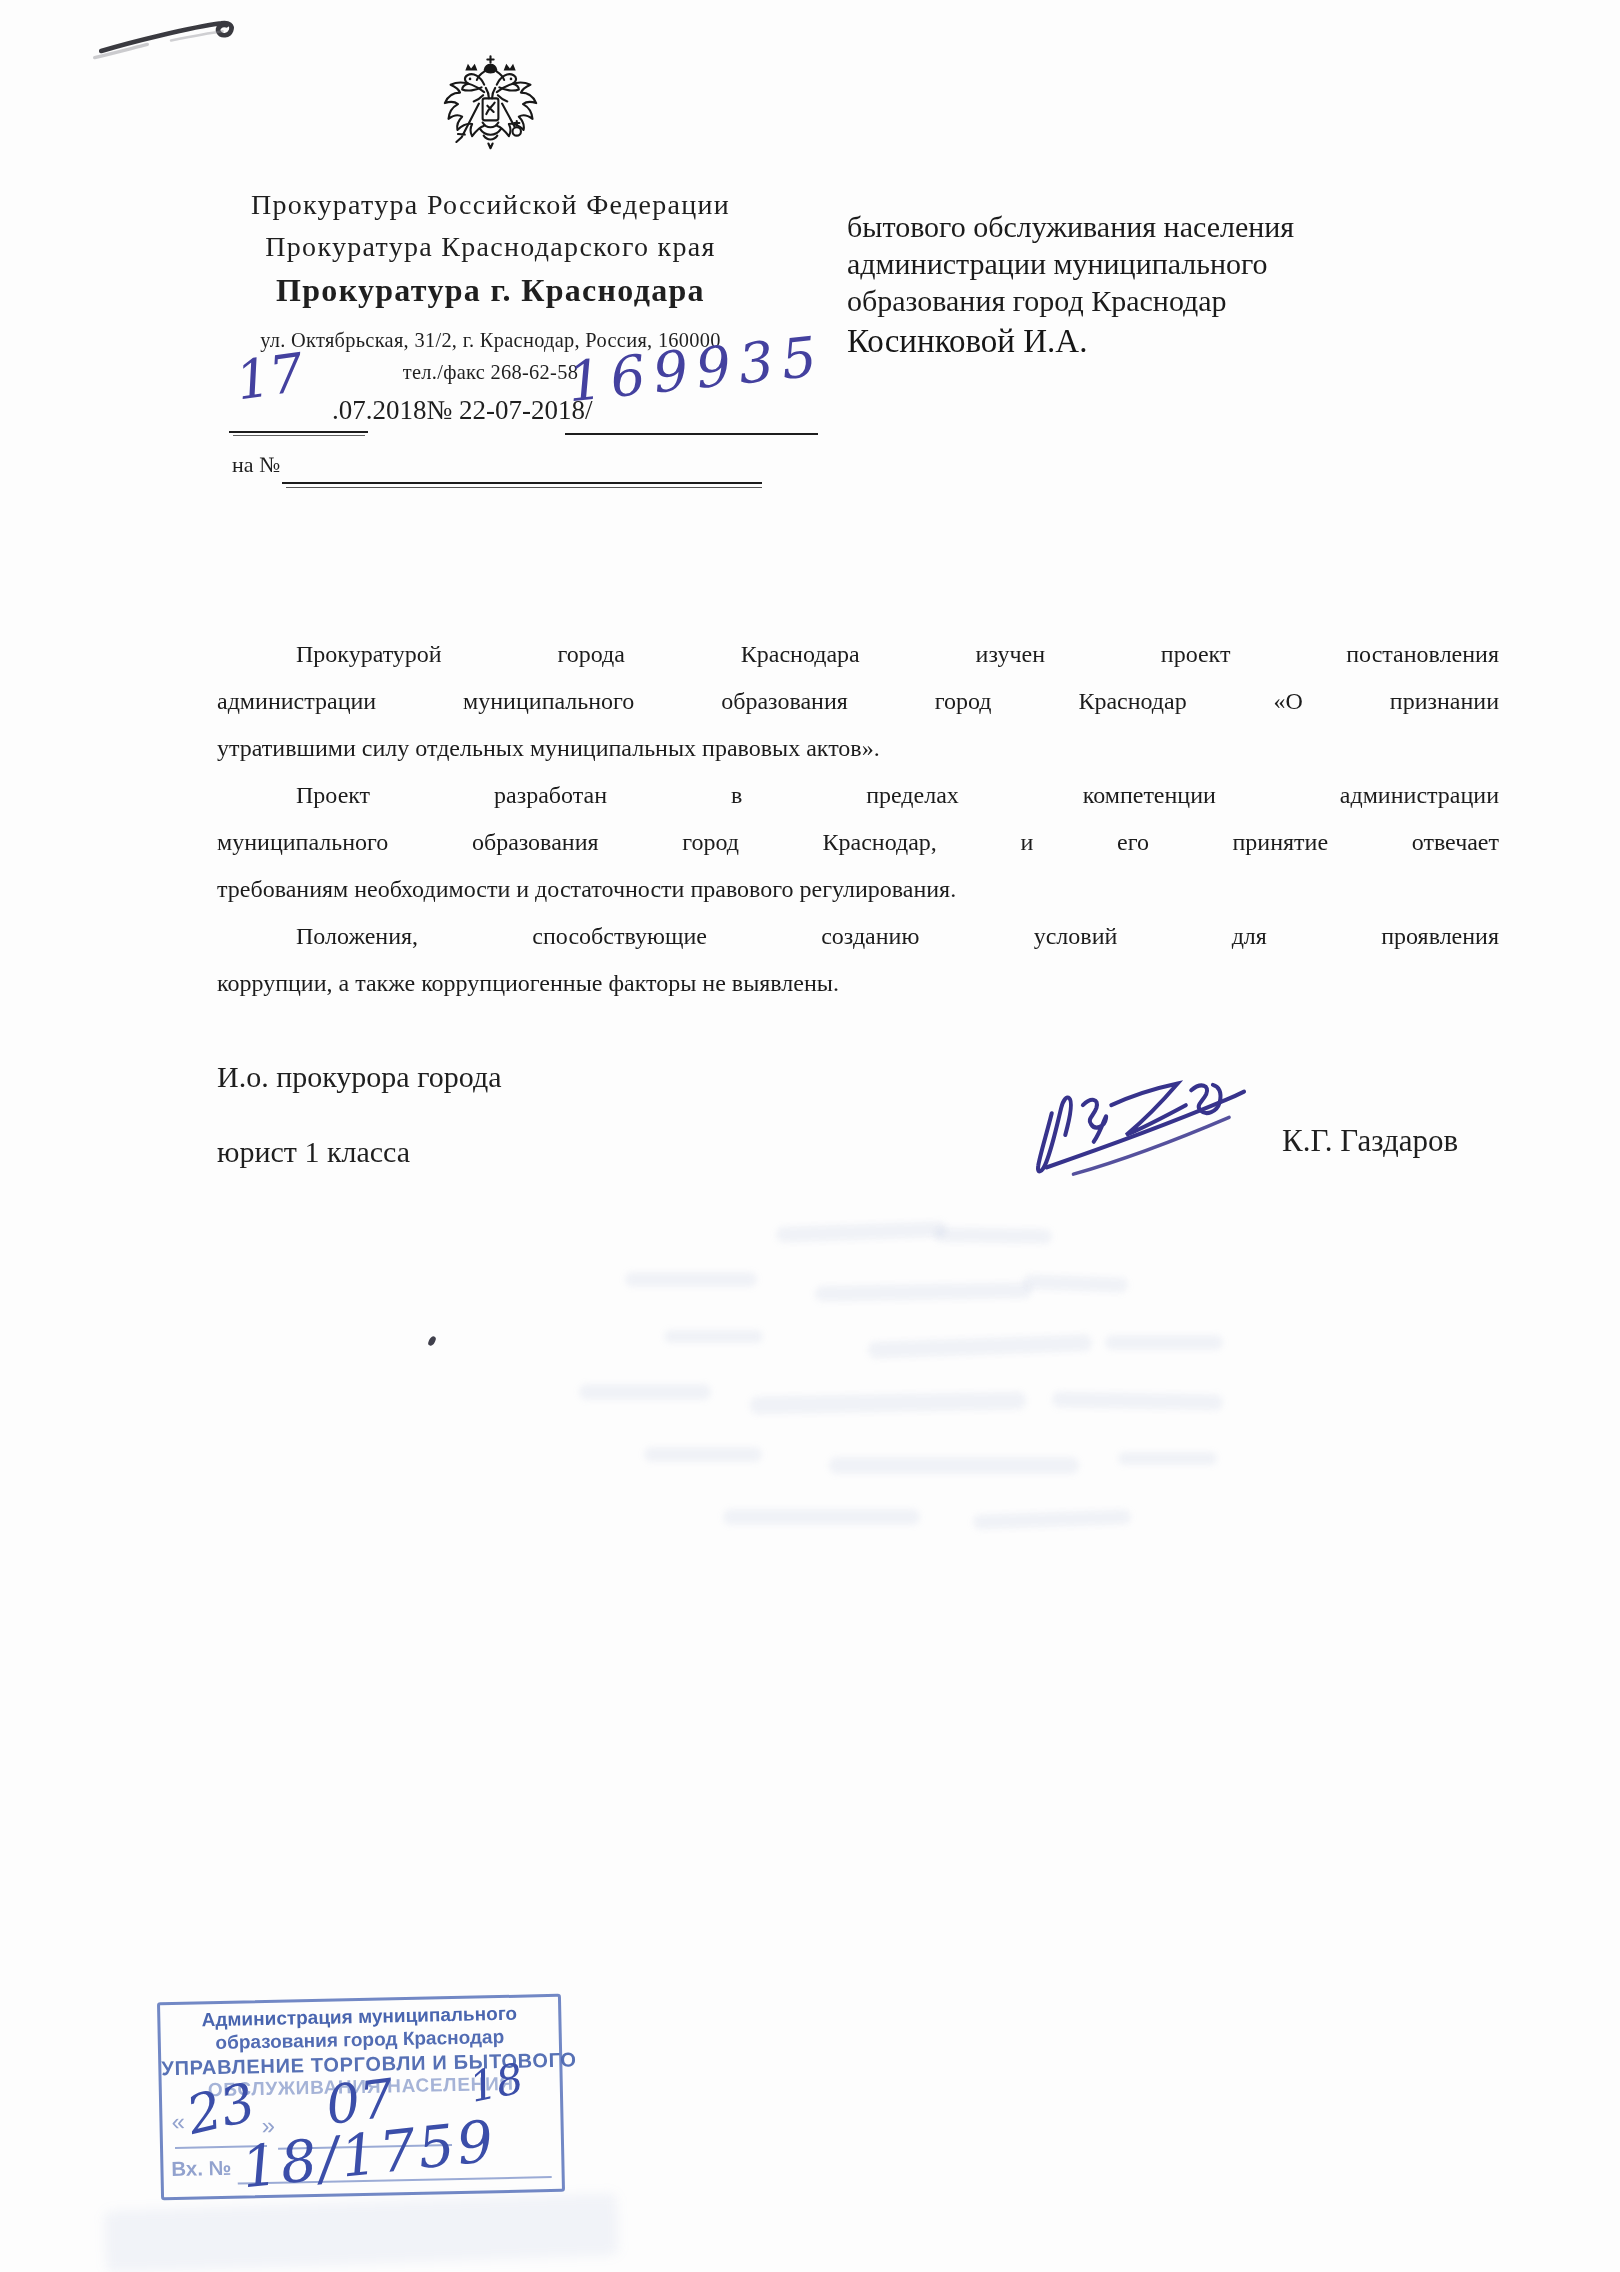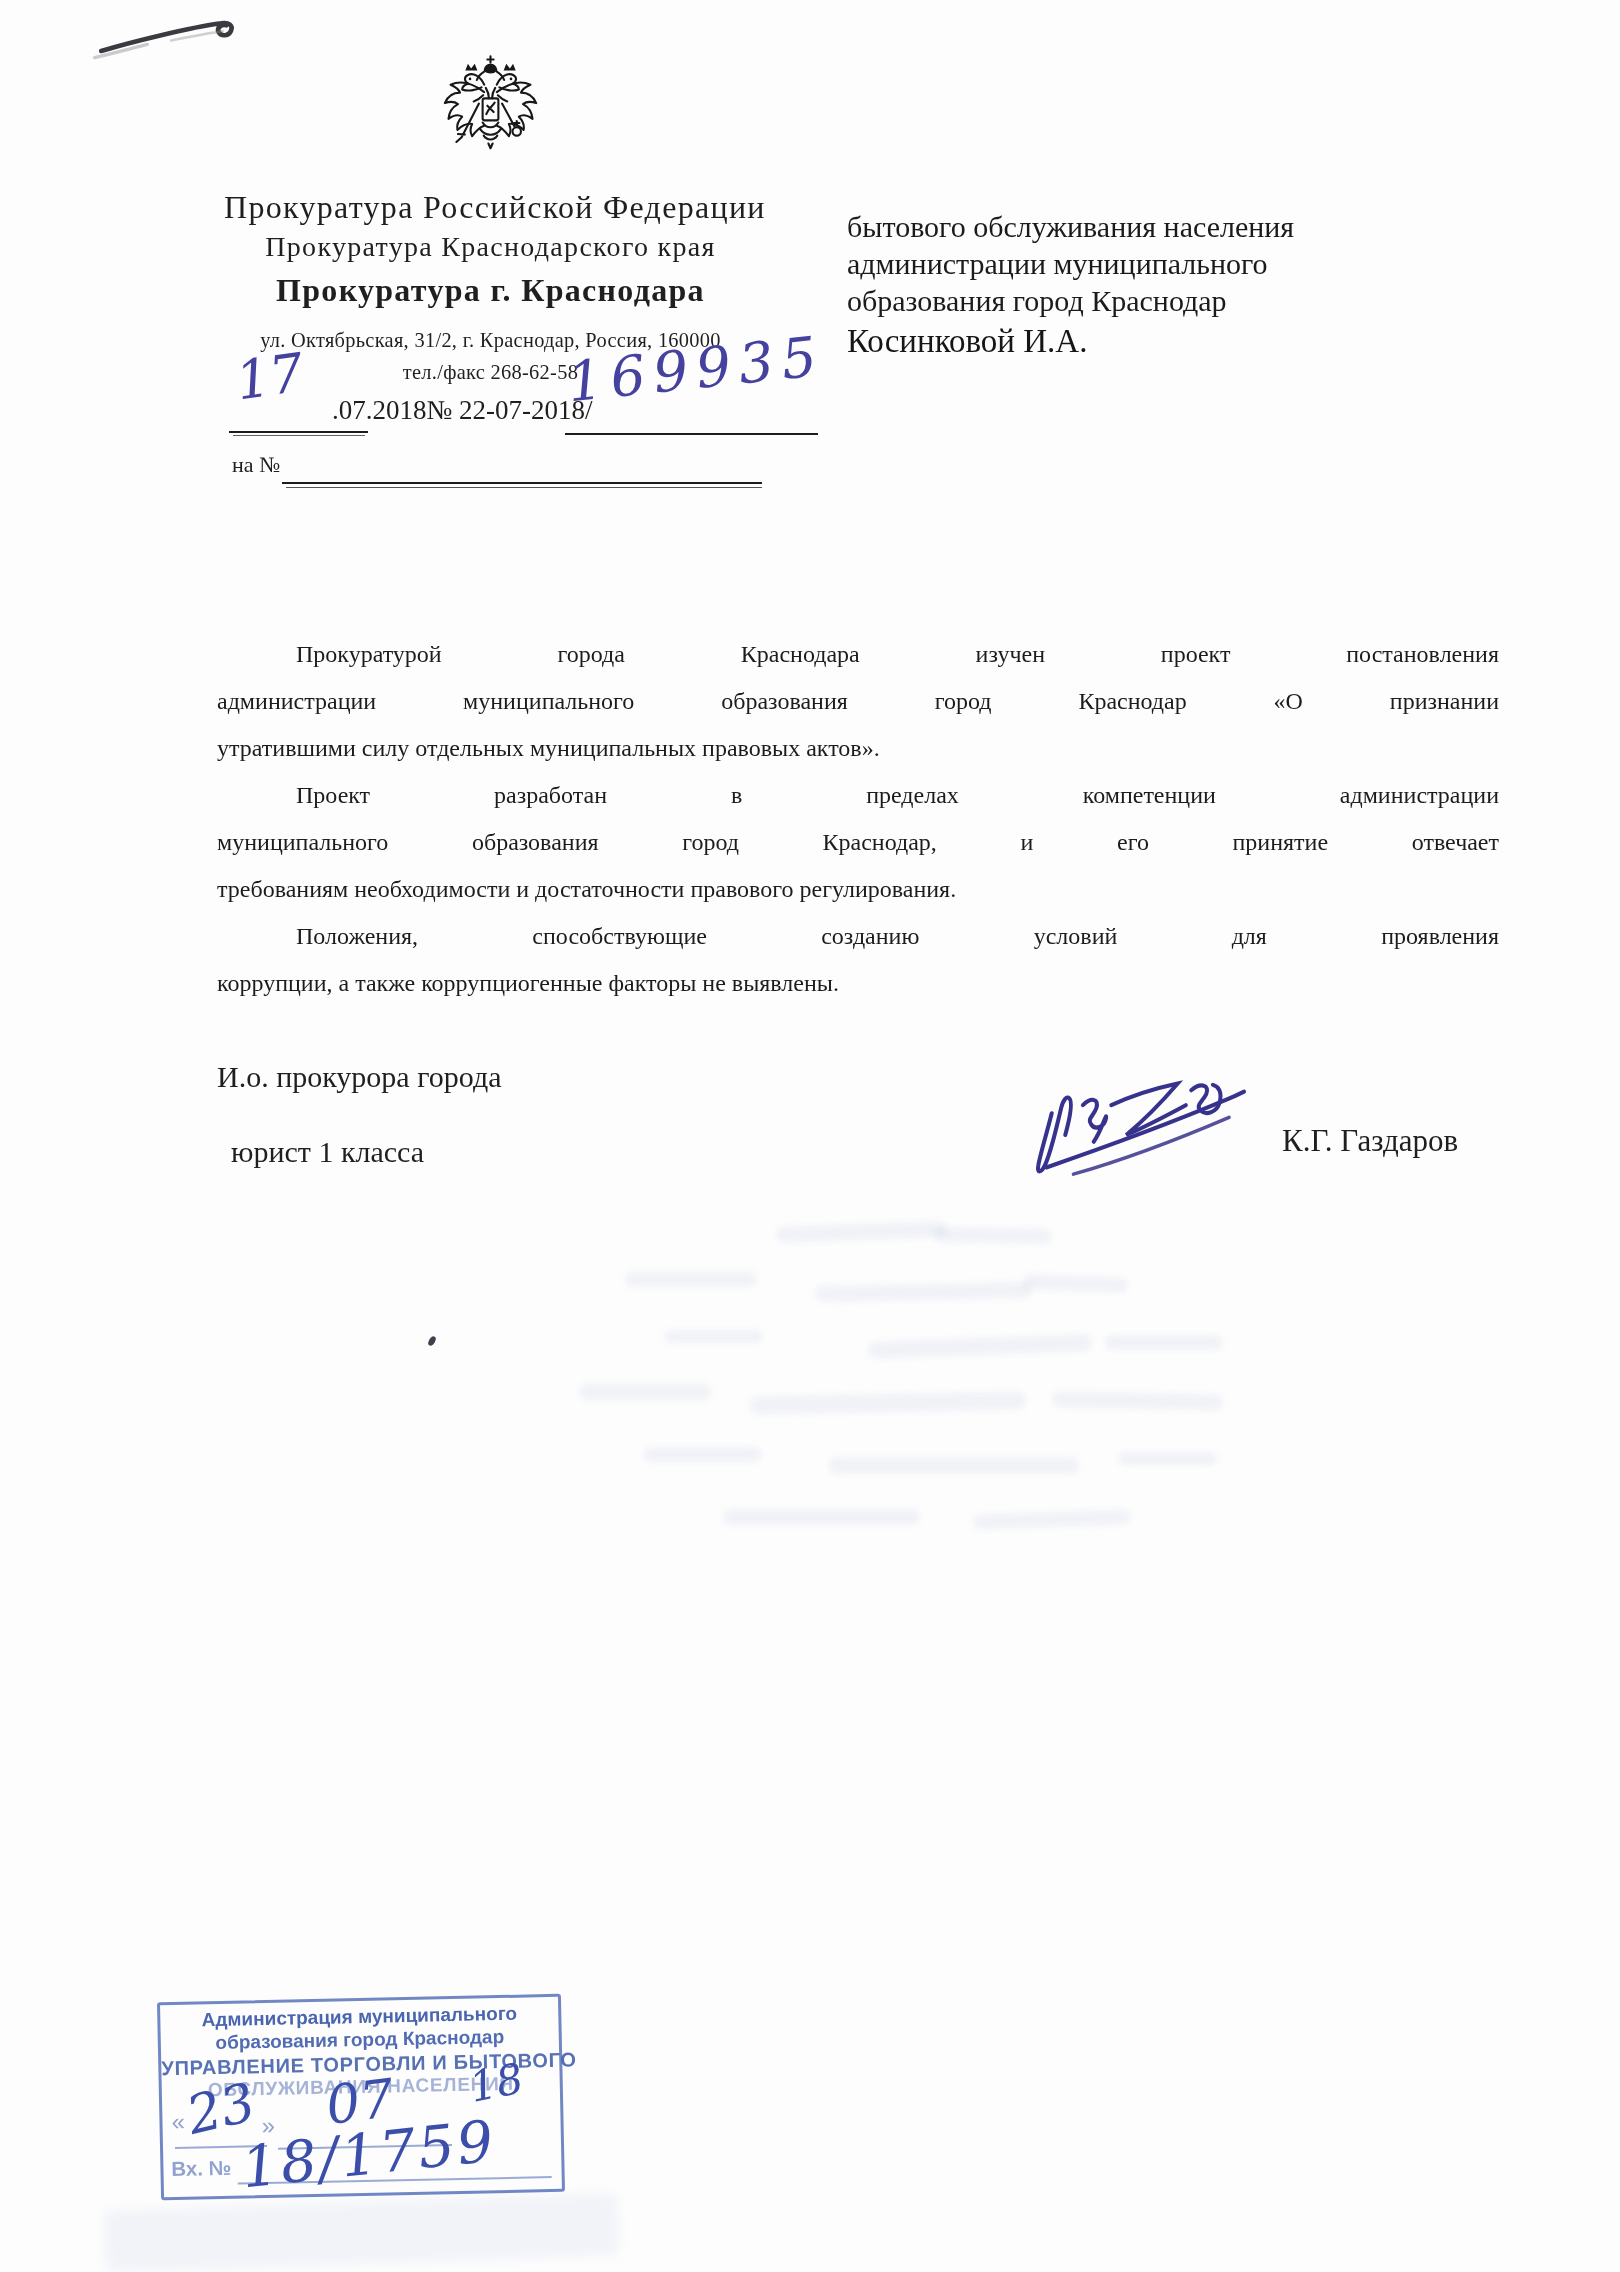--- a/index.html
+++ b/index.html
@@ -4,21 +4,21 @@
 <style>
   html,body{margin:0;padding:0;background:#e8e8e8;}
   .page{
     position:relative;width:1620px;height:2273px;background:#fdfdfd;
     font-family:"Liberation Serif",serif;color:#1f1f1f;overflow:hidden;
   }
   .abs{position:absolute;}
   
   .letterhead{position:absolute;left:224px;top:0;width:533px;height:519px;}
   .lh-line{position:absolute;left:0;width:100%;text-align:center;white-space:nowrap;}
-  .lh1{top:189px;font-size:32px;letter-spacing:1.3px;}
+  .lh1{top:189px;font-size:28px;letter-spacing:1.3px;}
   .lh2{top:231px;font-size:28px;letter-spacing:1.3px;}
   .lh3{top:272px;font-size:32px;font-weight:bold;letter-spacing:1.3px;}
   .lh-addr{top:329px;font-size:20.4px;letter-spacing:0.3px;}
   .lh-tel{top:361px;font-size:20.4px;letter-spacing:0.3px;}
   .dateline-printed{position:absolute;left:84px;top:395px;font-size:27px;white-space:nowrap;margin-left:24px;}
   .hw{font-family:"DejaVu Serif",serif;font-style:italic;color:#44419f;white-space:nowrap;}
   .hw-day{position:absolute;left:12px;top:346px;font-size:53px;transform:rotate(-8deg);}
   .hw-num{position:absolute;left:343px;top:337px;font-size:55px;letter-spacing:8px;transform:rotate(-6deg);}
   .uline{position:absolute;border-top:2px solid #1d1d1d;height:0;}
   .u-day1{left:5.3px;top:431px;width:139px;}
@@ -32,21 +32,21 @@
   .recipient{position:absolute;left:847px;top:208px;width:625px;}
   .rc-line{height:37px;line-height:37px;font-size:30px;white-space:nowrap;color:#1b1b1b;}
   .rc-name{margin-top:4px;font-size:33px;white-space:nowrap;color:#161616;}
   
   .bodytext{position:absolute;left:217px;top:631px;width:1282px;}
   .bline{height:47px;line-height:47px;font-size:24px;color:#1c1c1c;}
   .jl{text-align:justify;text-align-last:justify;}
   .ind{padding-left:79px;}
   
   .sg1{left:217px;top:1060px;font-size:30px;}
-  .sg2{left:231px;top:1135px;font-size:30px;}
+  .sg2{left:217px;top:1135px;font-size:30px;}
   .sg-name{left:1282px;top:1123px;font-size:31px;white-space:nowrap;}
   .sig-svg{left:1026px;top:1047px;width:237px;height:138px;}
   
   .speck{left:429px;top:1336px;width:6px;height:10px;background:#2b2b38;border-radius:50% 40%;transform:rotate(25deg);opacity:.9;}
   .smudge{position:absolute;border-radius:8px;}
   
   .stamp{
     position:absolute;left:159px;top:1998px;width:398px;height:192px;
     border:3.3px solid rgba(74,103,181,.78);border-radius:3.3px;
     transform:rotate(-1.2deg);font-family:"Liberation Sans",sans-serif;

